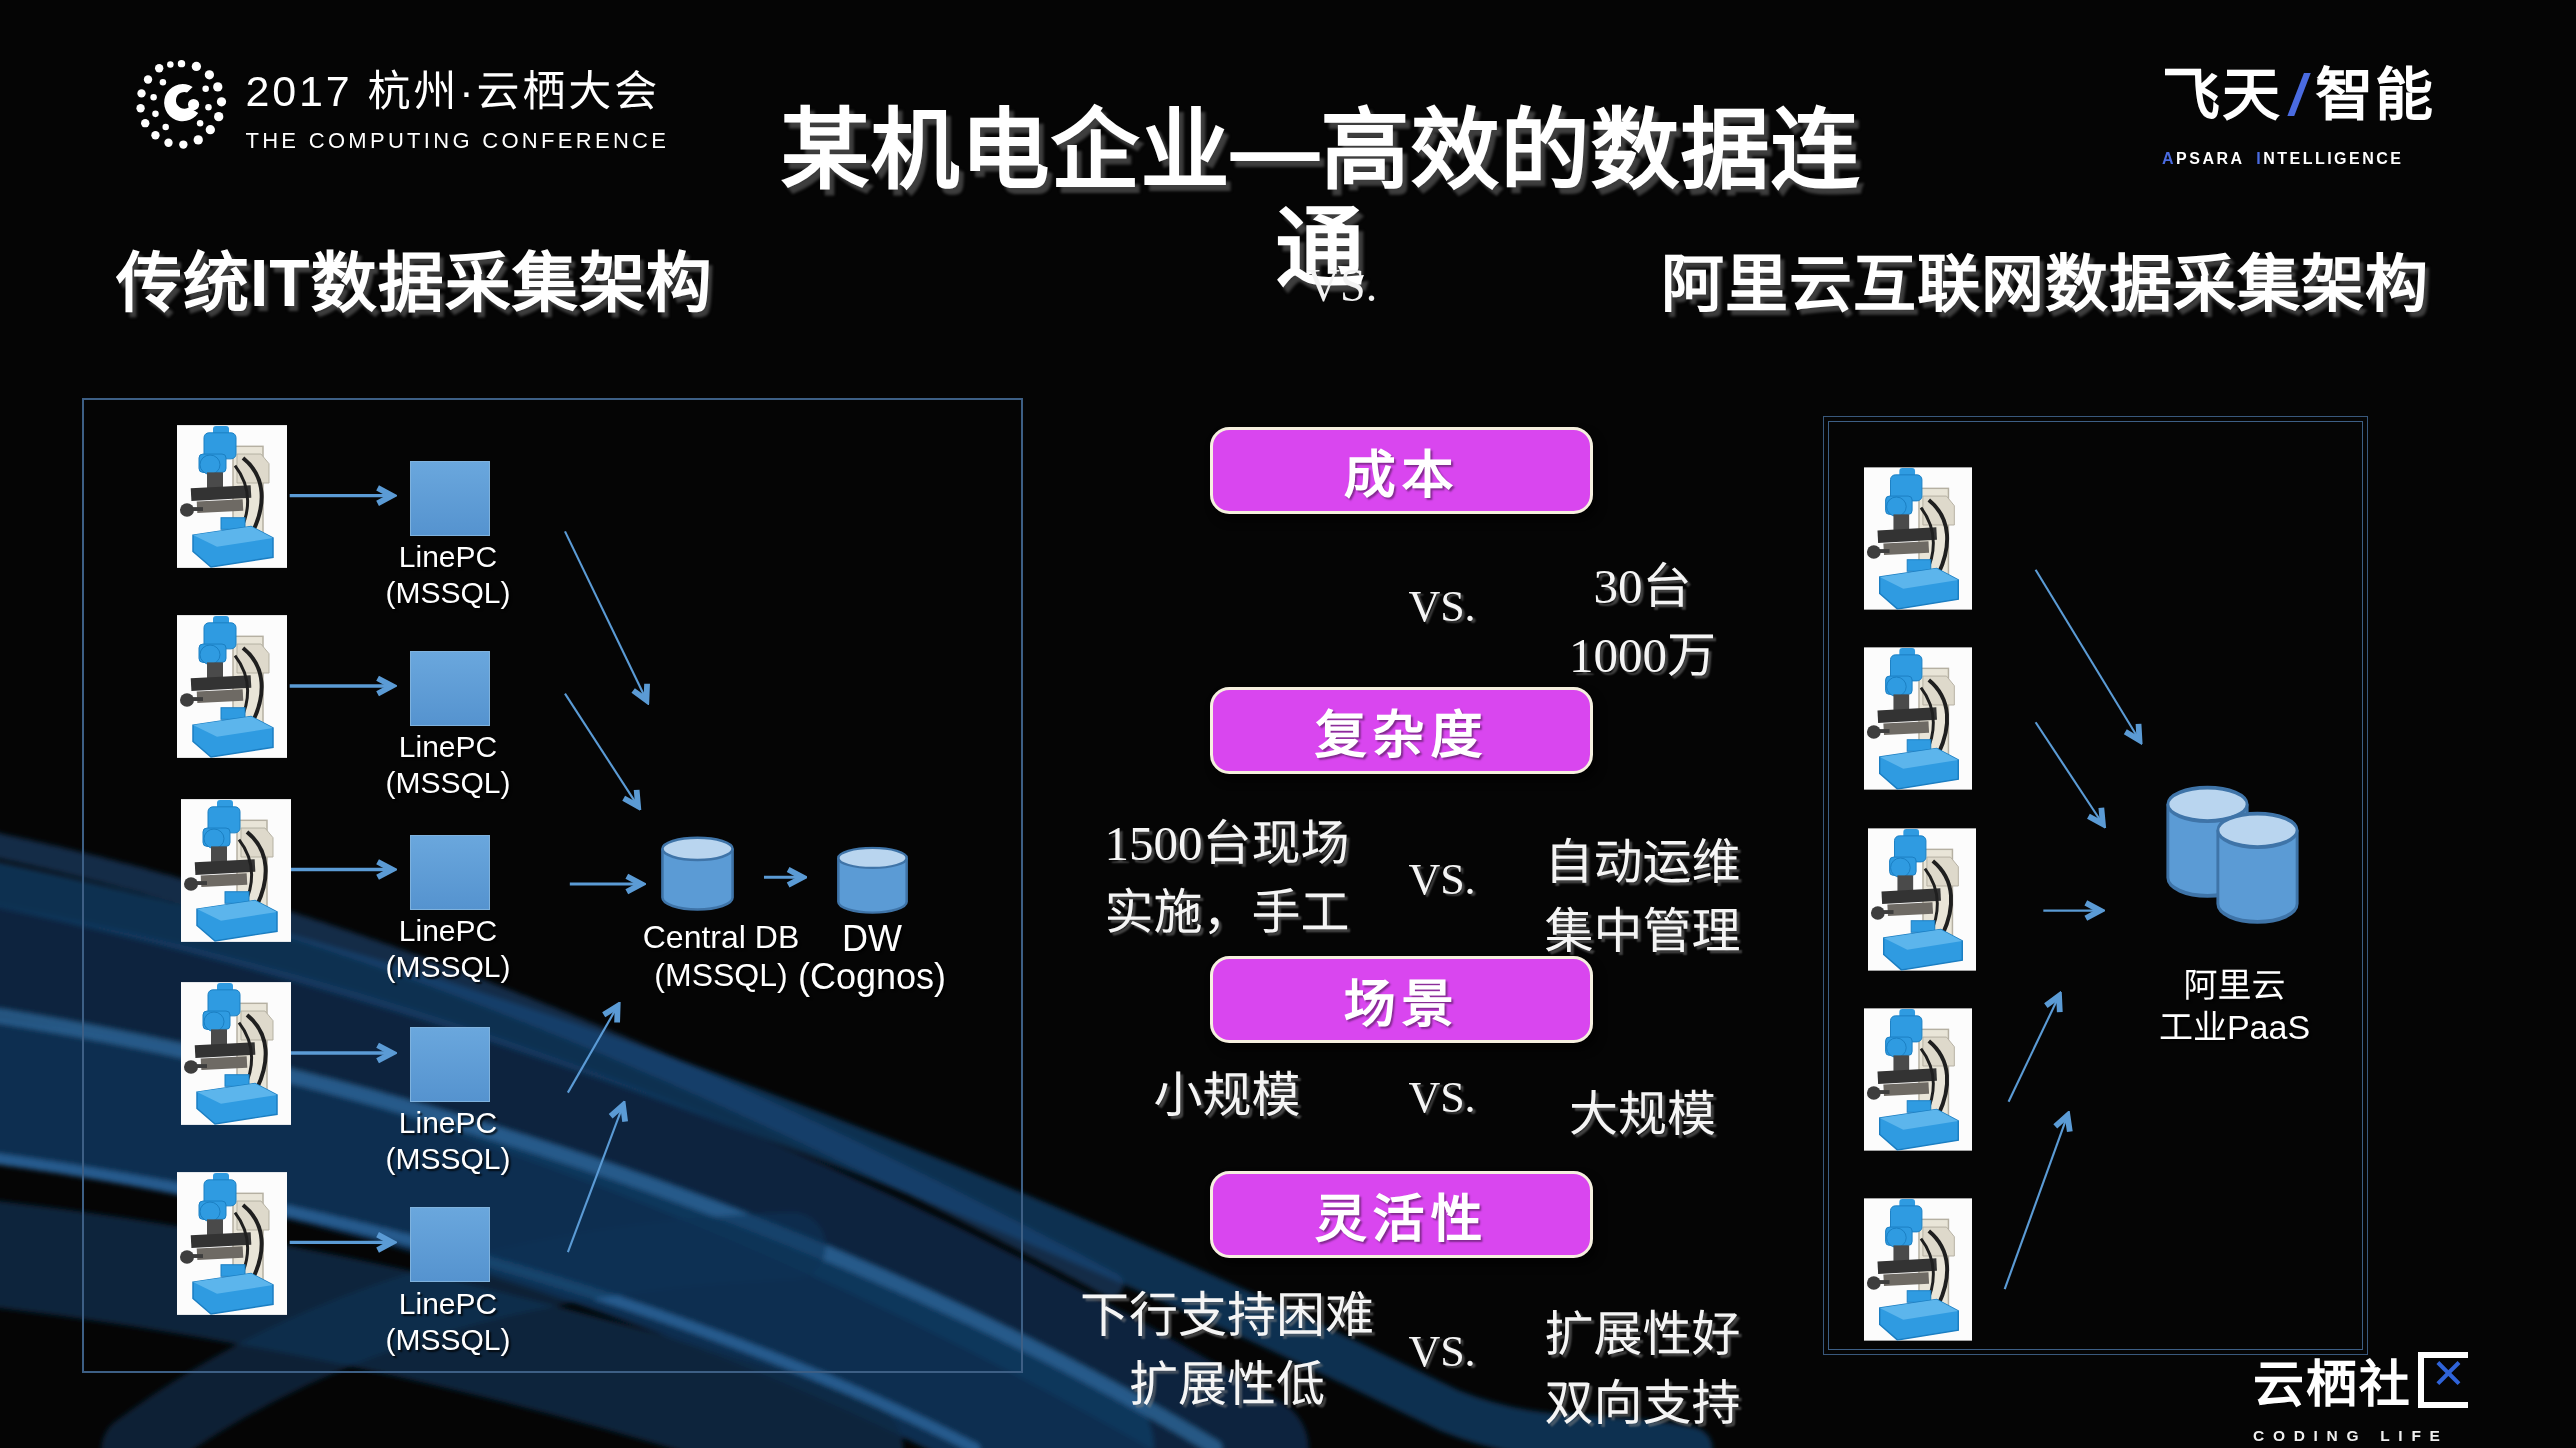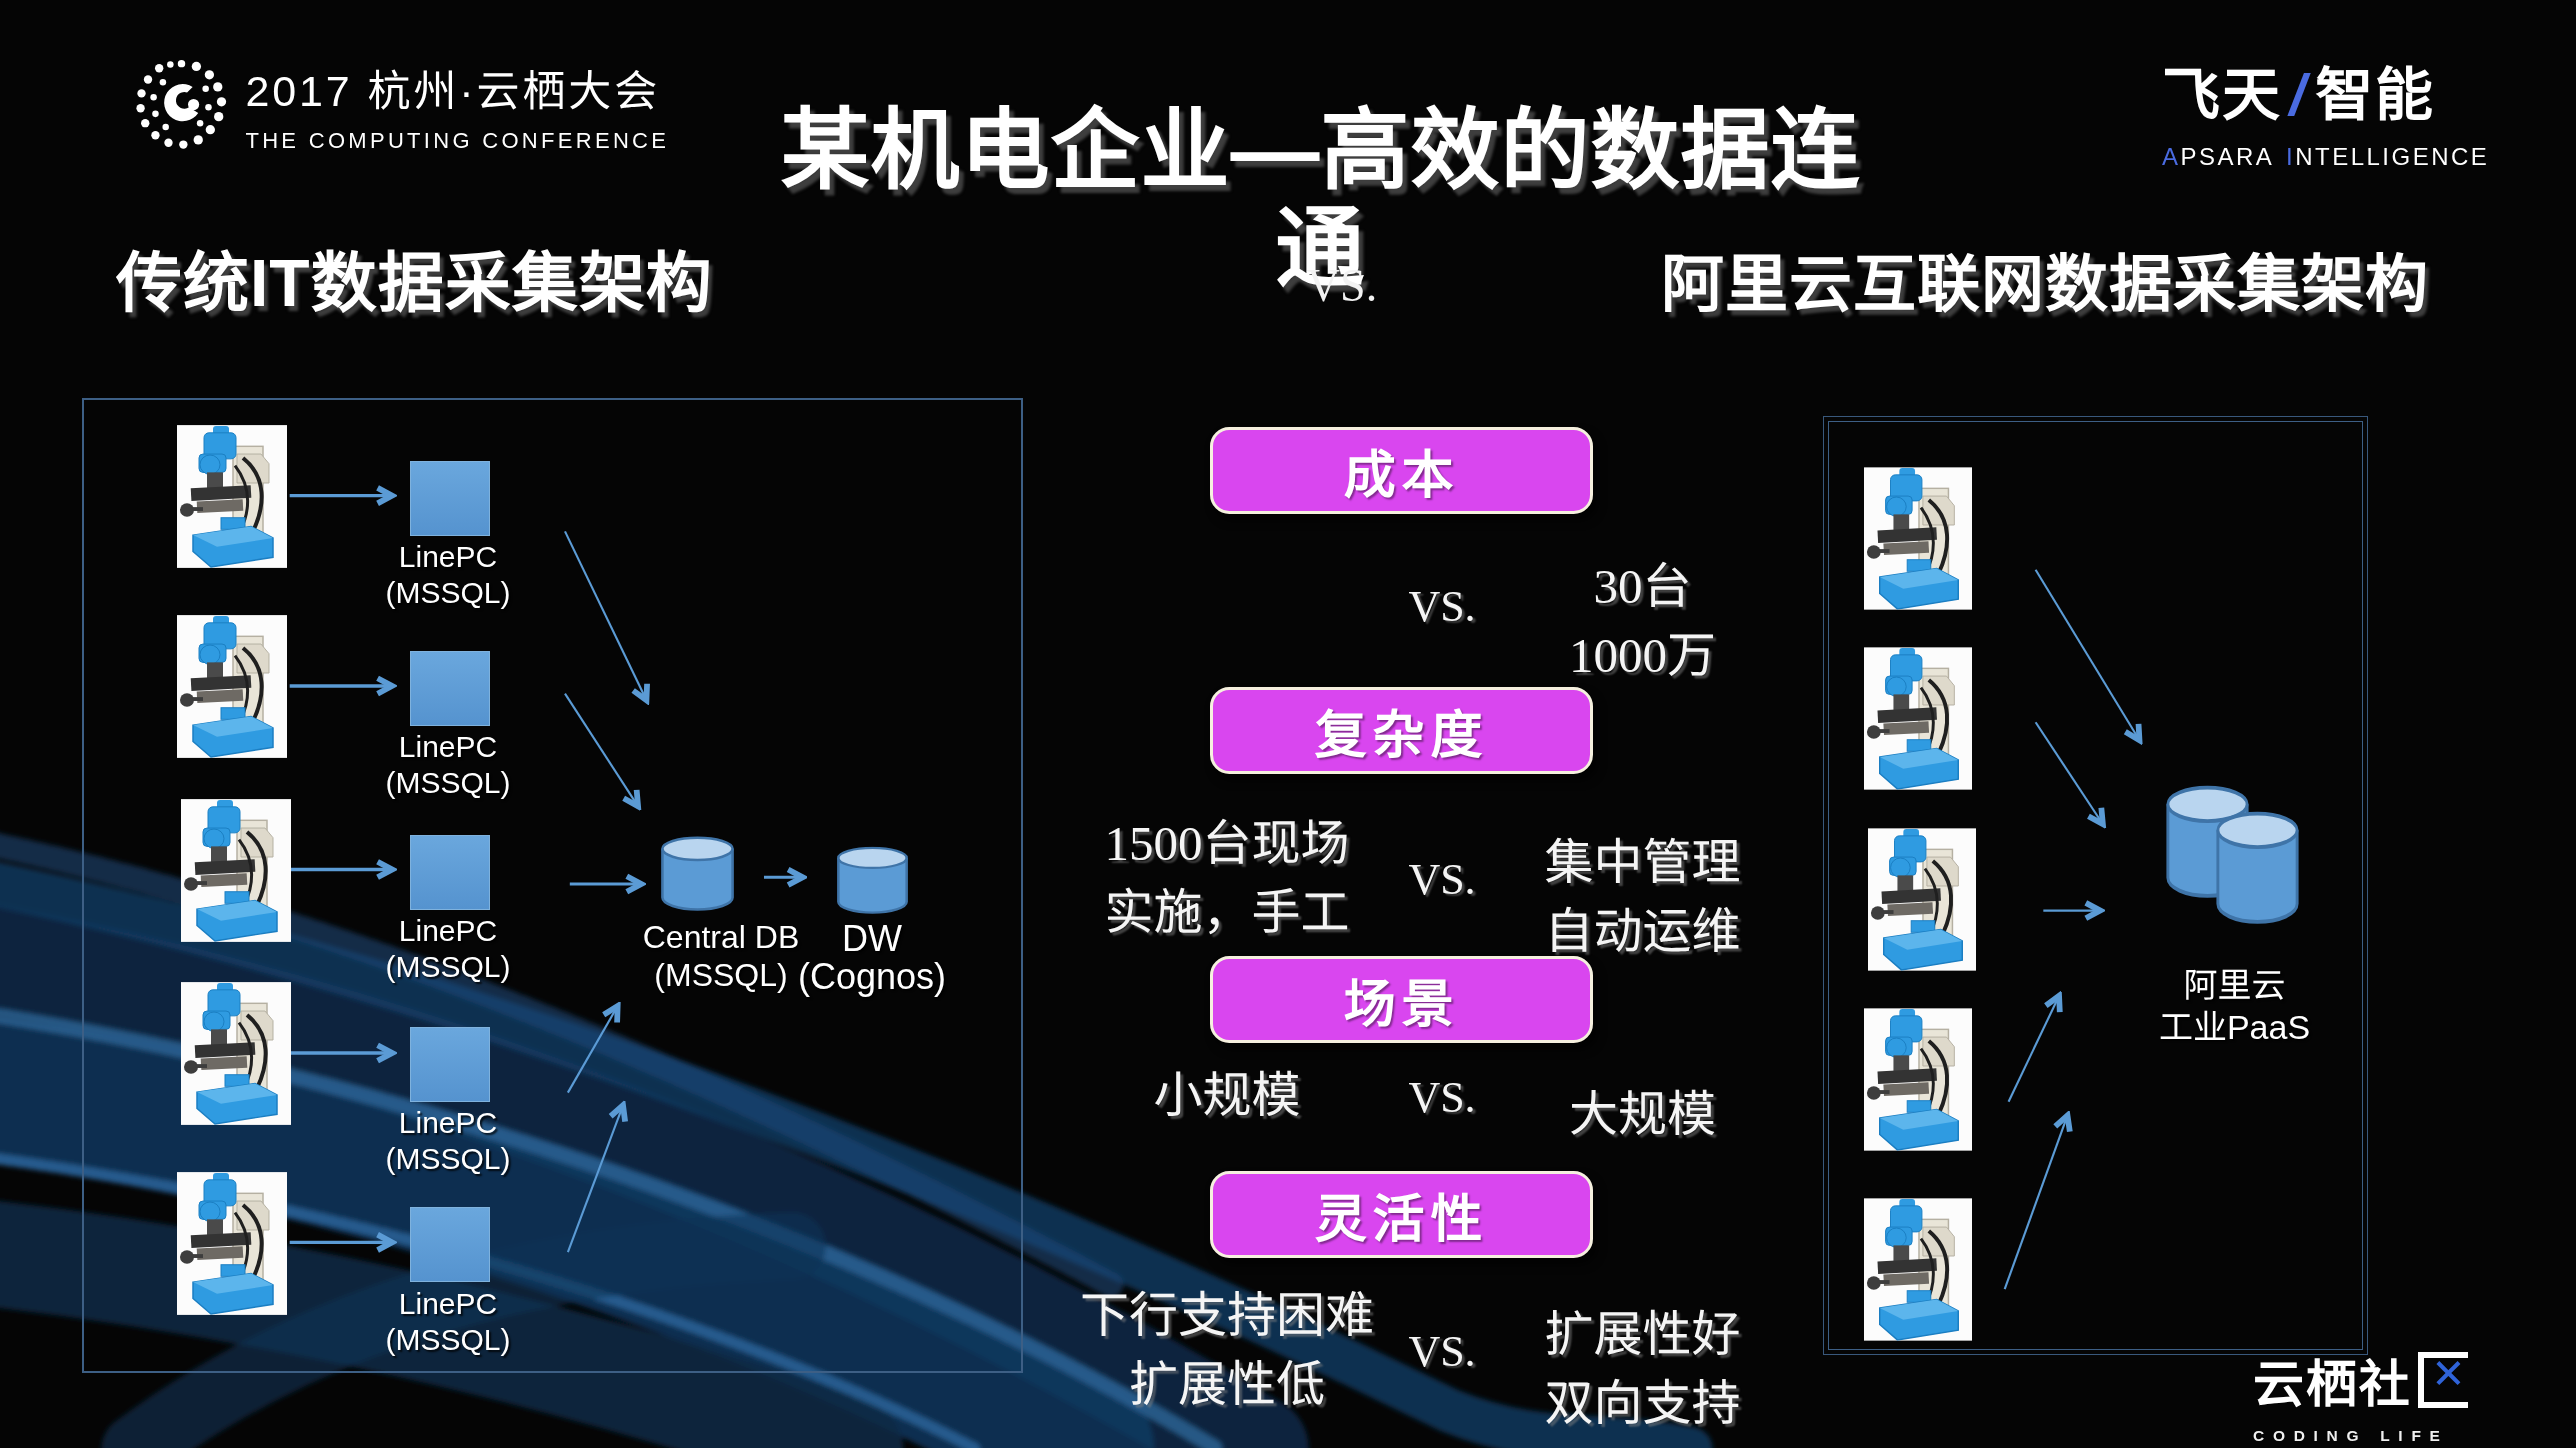--- a/index.html
+++ b/index.html
@@ -17,21 +17,21 @@
   .conf-line1{font-size:43px;letter-spacing:2.9px;color:#fff;font-weight:400;}
   .conf-line2{font-size:22px;letter-spacing:3.3px;color:#ffffff;margin-top:9.7px;font-weight:400;}
   .title{
     left:736px;top:42px;width:1169px;text-align:center;
     font-size:89px;font-weight:900;letter-spacing:1px;line-height:1.1;
     text-shadow:4.8px 5.8px 2.9px rgba(110,110,110,.55);
   }
   .brand{left:2162px;top:48px;width:290px;z-index:2;}
   .brand-cn{font-size:58px;font-weight:800;letter-spacing:1.9px;white-space:nowrap;}
   .brand-slash{color:#4a6be0;font-style:italic;padding:0 7.7px;font-weight:900;}
-  .brand-en{font-size:24px;font-weight:400;letter-spacing:2.5px;margin-top:11px;white-space:nowrap;}
+  .brand-en{font-size:16px;font-weight:700;letter-spacing:2.5px;margin-top:18px;white-space:nowrap;}
   .brand-en .blue{color:#4a6be0;}
   .brand-en .gap{display:inline-block;width:11.6px;}
   
   .heading{
     font-weight:800;letter-spacing:1px;line-height:1.15;
     text-shadow:3.9px 4.8px 2.9px rgba(120,120,120,.5);white-space:nowrap;z-index:2;
   }
   .heading-left{left:116px;top:246px;font-size:66px;}
   .heading-right{left:1661px;top:248px;font-size:63px;}
   .vs-top{left:1289px;top:259px;width:106px;text-align:center;
@@ -266,22 +266,22 @@
   </div>
 
   <div class="badge" style="top:687px">复杂度</div>
   <div class="cmp-row" style="top:809px;height:140px">
     <div class="cmp-left">
       <div class="cmp-line">1500台现场</div>
       <div class="cmp-line">实施，手工</div>
     </div>
     <div class="cmp-vs">VS.</div>
     <div class="cmp-right">
+      <div class="cmp-line">自动运维</div>
       <div class="cmp-line">集中管理</div>
-      <div class="cmp-line">自动运维</div>
     </div>
   </div>
 
   <div class="badge" style="top:956px">场景</div>
   <div class="cmp-row" style="top:1061px;height:72px">
     <div class="cmp-left">
       <div class="cmp-line">小规模</div>
     </div>
     <div class="cmp-vs">VS.</div>
     <div class="cmp-right">

